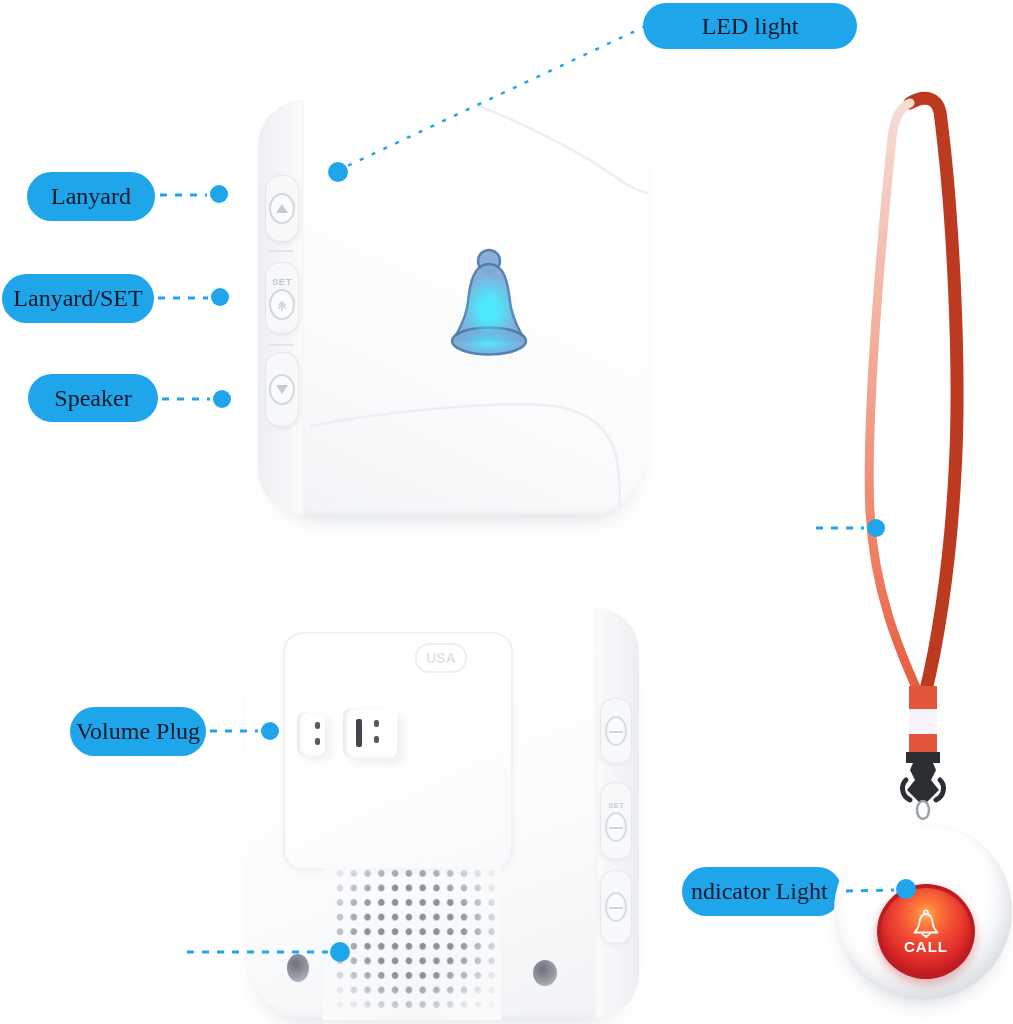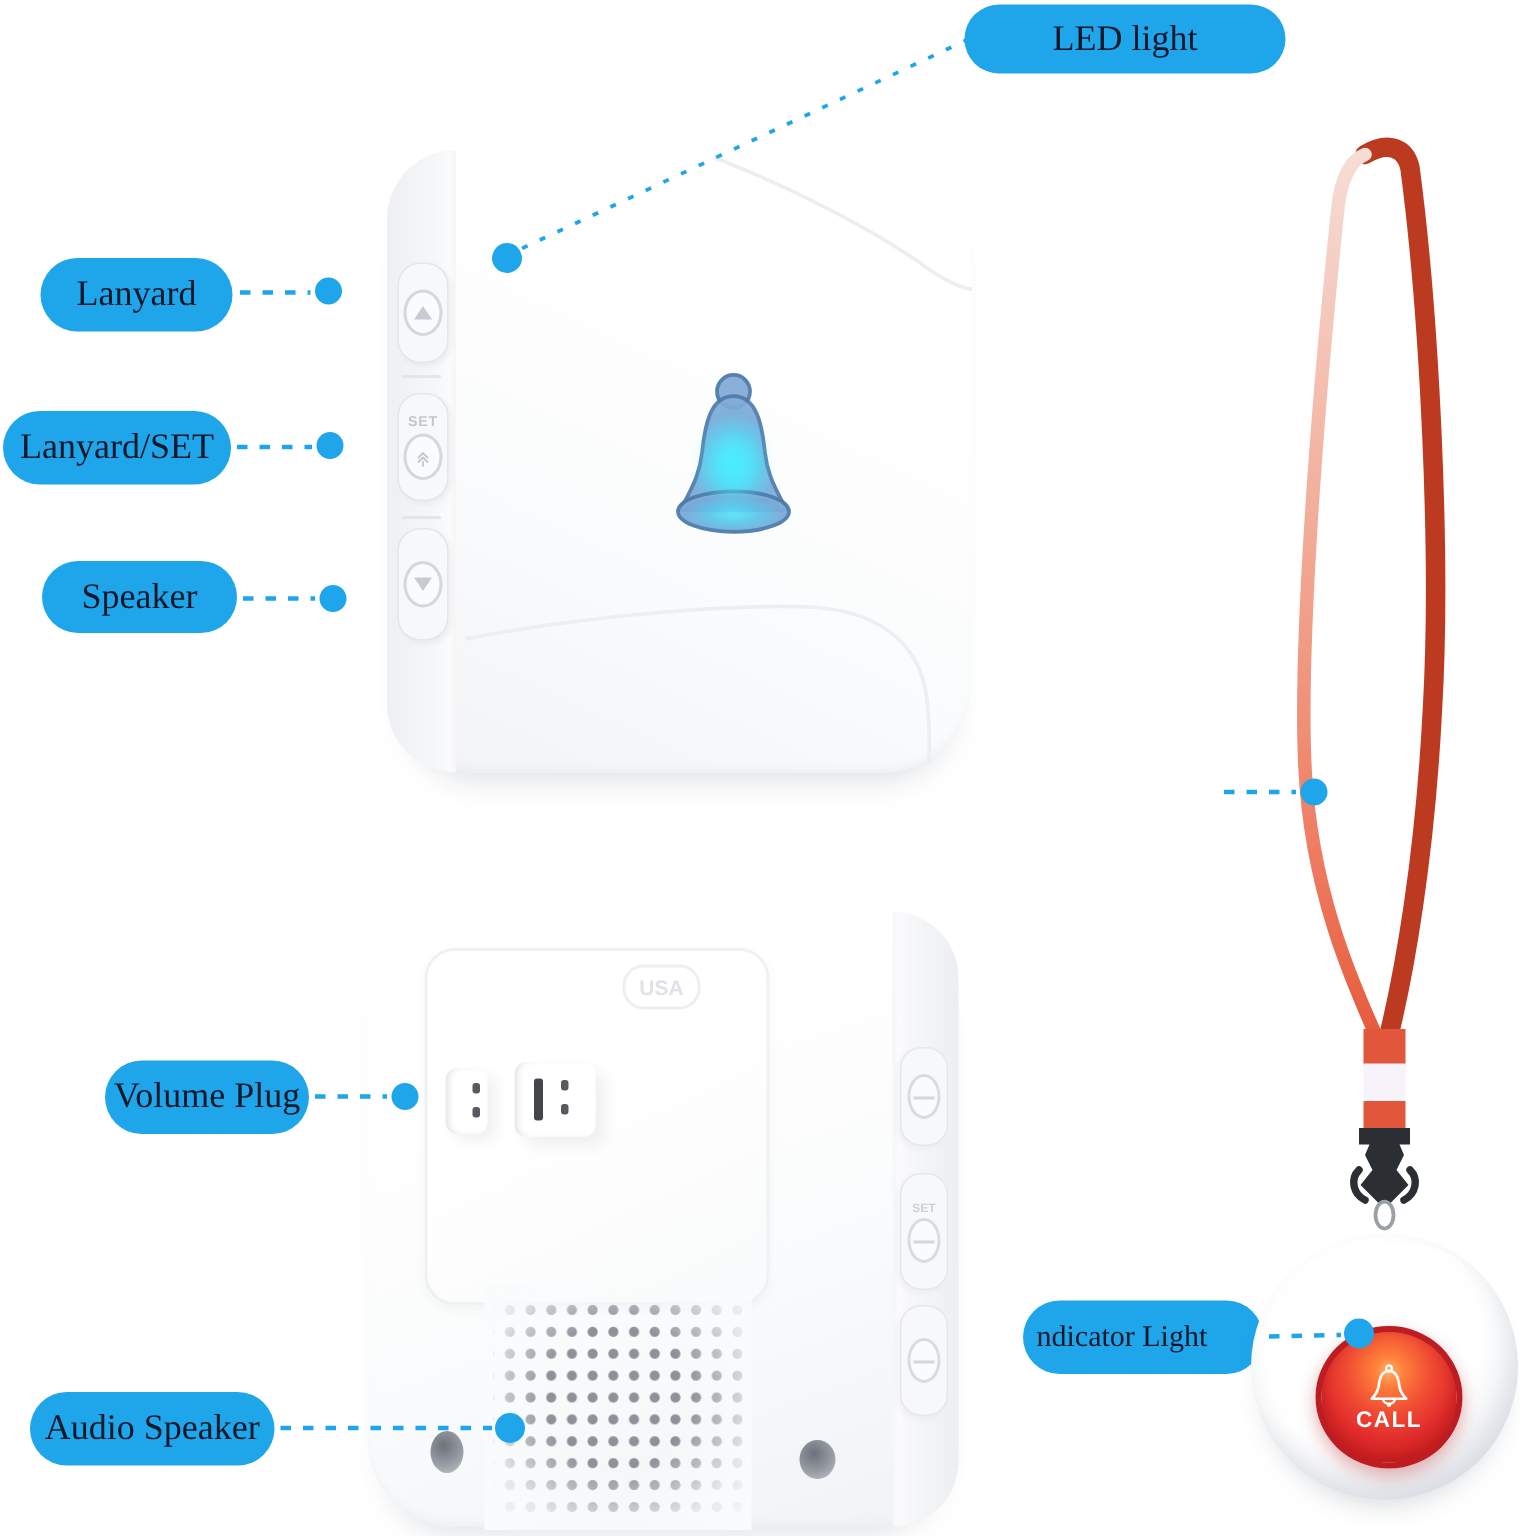--- a/index.html
+++ b/index.html
@@ -6,21 +6,21 @@
   #canvas{
     position:relative;width:1013px;height:1024px;background:#ffffff;overflow:hidden;
     font-family:"Liberation Sans", sans-serif;
   }
   
   .pill{
     position:absolute;background:var(--accent,#1fa6ea);color:#0f172a;
     border-radius:25px;font-size:24px;line-height:49px;height:49px;
     text-align:center;white-space:nowrap;font-family:Liberation Serif, serif;
   }
-  .pill.small{font-size:20px;}
+  .pill.small{font-size:24px;}
   #pill-led{left:643px;top:3px;width:214px;height:46px;line-height:46px;}
   #pill-backward{left:27px;top:172px;width:128px;}
   #pill-volume{left:2px;top:274px;width:152px;}
   #pill-forward{left:28px;top:374px;width:130px;height:48px;line-height:48px;}
   #pill-lanyard{left:675px;top:504px;width:137px;height:48px;line-height:48px;}
   #pill-power{left:70px;top:707px;width:136px;}
   #pill-indicator{left:682px;top:867px;width:160px;text-align:left;padding-left:9px;width:151px;}
   #pill-audio{left:20px;top:928px;width:163px;}
   
   #overlay{position:absolute;left:0;top:0;z-index:40;pointer-events:none;}
@@ -260,15 +260,14 @@
       <circle cx="340" cy="952" r="10"></circle>
     </g>
   </svg>
 
   <div class="pill" id="pill-led">LED light</div>
   <div class="pill" id="pill-backward">Lanyard</div>
   <div class="pill" id="pill-volume">Lanyard/SET</div>
   <div class="pill" id="pill-forward">Speaker</div>
   <div class="pill" id="pill-power">Volume Plug</div>
   <div class="pill small" id="pill-indicator">ndicator Light</div>
-  <div class="pill" id="pill-audio">Audio Speaker</div>
 
 </div>
 
 </body></html>

